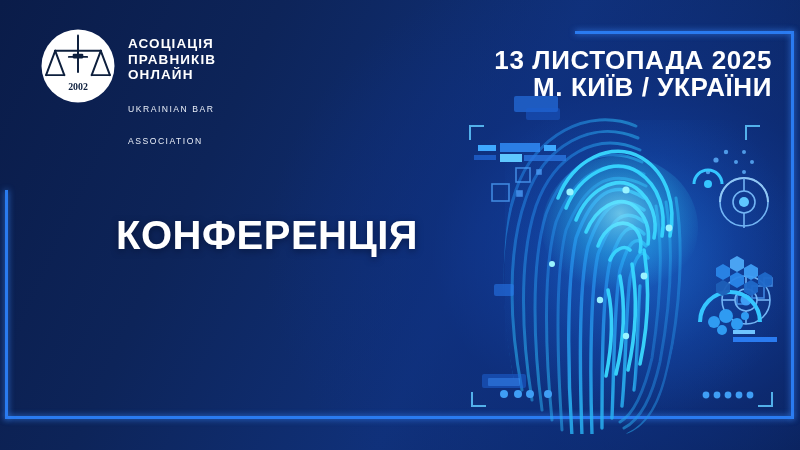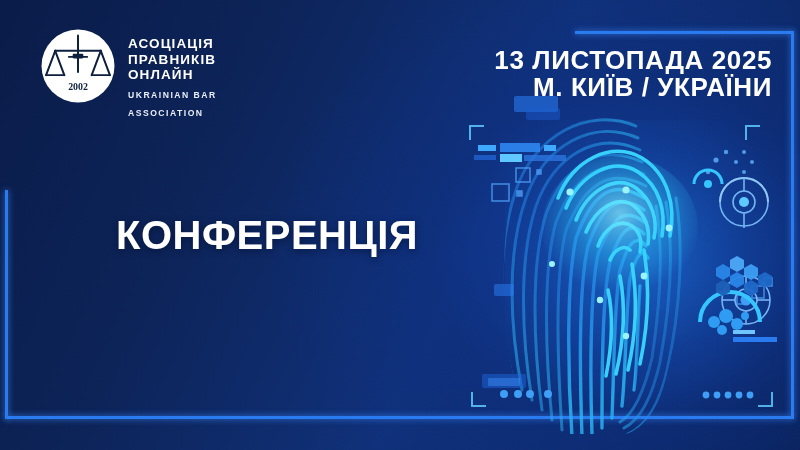--- a/index.html
+++ b/index.html
@@ -21,21 +21,21 @@
   .frame-top   { left:575px; top:31px;  width:218px; height:3px; }
   .frame-right { left:791px; top:31px;  width:3px;   height:388px; }
   .frame-bottom{ left:5px;   top:416px; width:788px; height:3px; }
   .frame-left  { left:5px;   top:190px; width:3px;   height:229px; }
 
   
   #logo-block { position:absolute; left:40px; top:28px; display:flex; align-items:flex-start; gap:12px; }
   #logo-mark { width:76px; height:76px; flex:none; }
   #logo-text { padding-top:8px; color:#ffffff; }
   .logo-ua { font-size:13.5px; font-weight:bold; letter-spacing:1.1px; line-height:15.5px; }
-  .logo-en { font-size:8.6px; font-weight:bold; letter-spacing:1.5px; line-height:12px; margin-top:6px; color:#e9eef8; }
+  .logo-en { font-size:8.6px; font-weight:normal; letter-spacing:1.5px; line-height:12px; margin-top:20px; color:#e9eef8; }
 
   
   #date-block {
     position:absolute; right:28px; top:47px;
     text-align:right; color:#ffffff;
   }
   #date-block div { font-size:26px; font-weight:bold; letter-spacing:0.6px; line-height:27px; }
 
   
   #roman {

